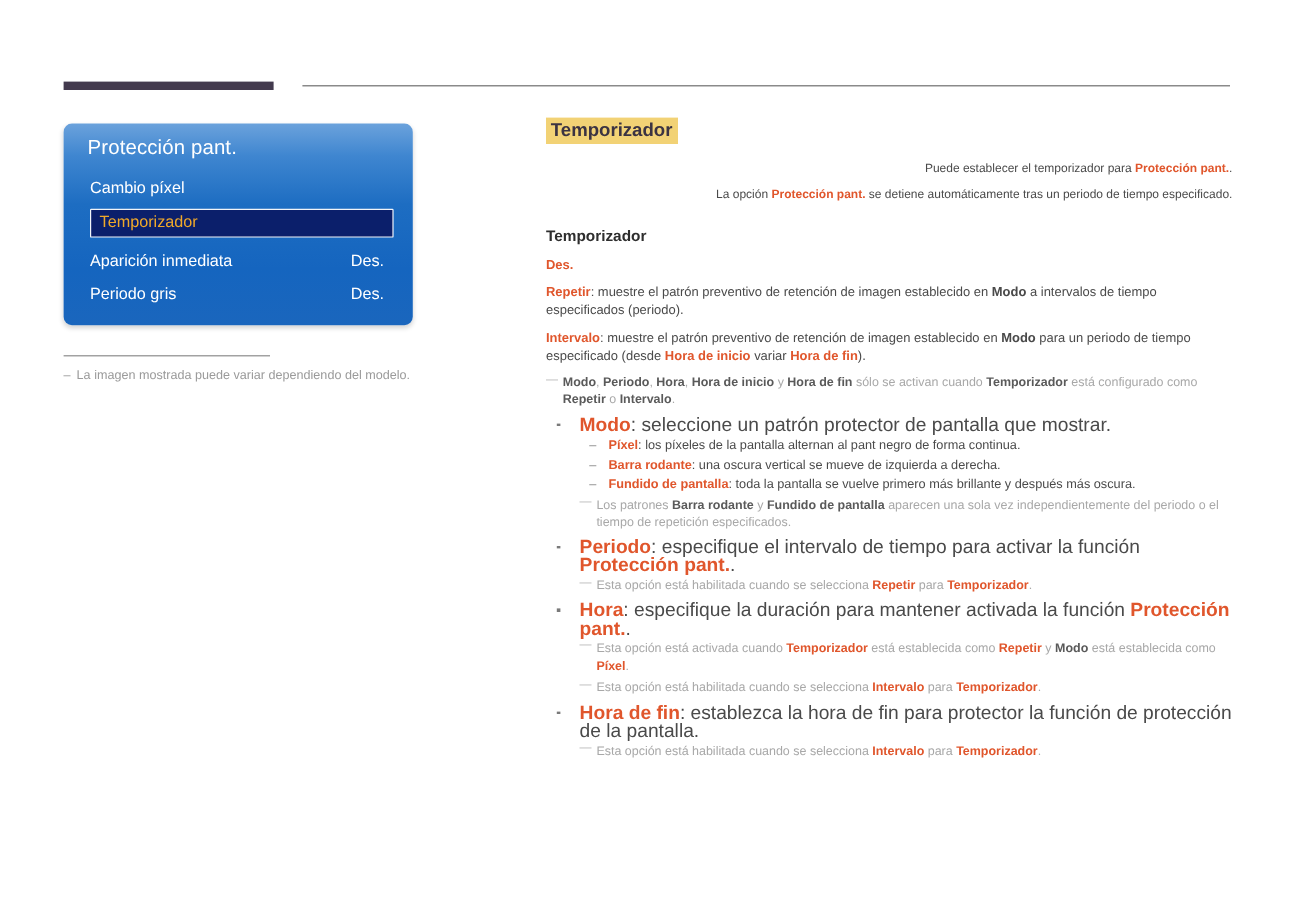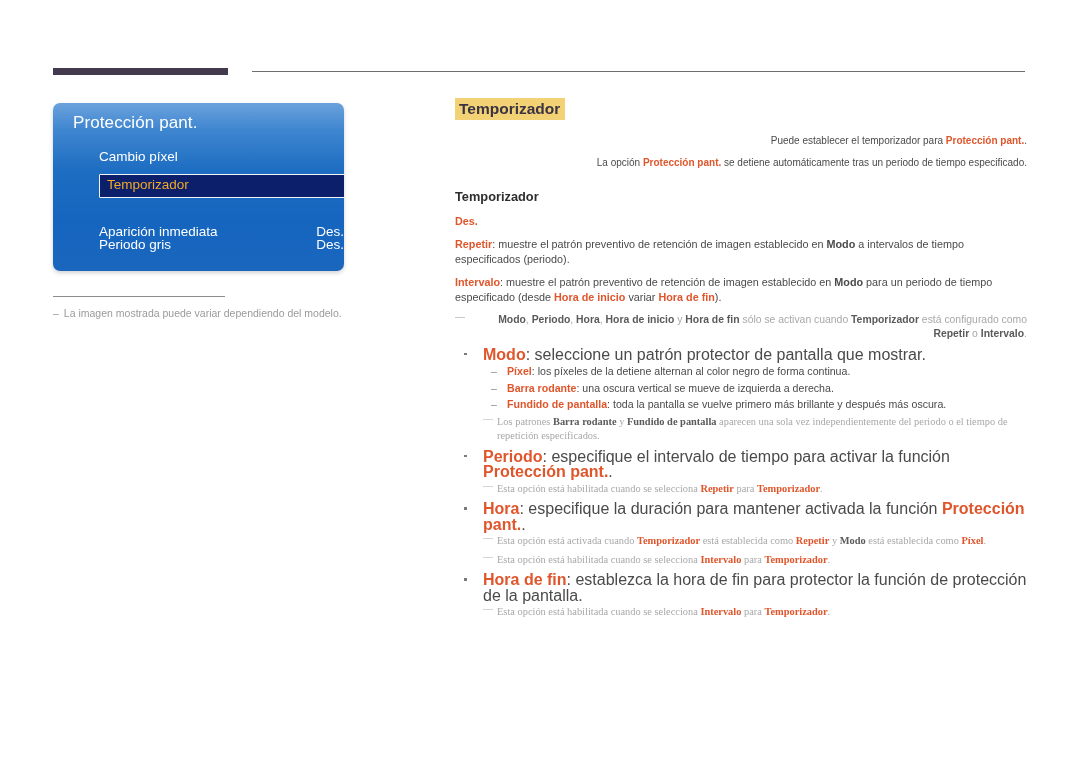--- a/index.html
+++ b/index.html
@@ -59,39 +59,38 @@
     font-size: 17px;
     color: #ffffff;
     letter-spacing: .1px;
   }
   .osd-row {
     position: absolute;
     left: 0;
     width: 100%;
     height: 25px;
     box-sizing: border-box;
-    margin-left: 24px;
   }
   .osd-row .lbl {
     position: absolute;
     left: 22px;
     top: 3px;
     font-size: 13.5px;
     color: #ffffff;
   }
   .osd-row .val {
     position: absolute;
     right: 24px;
     top: 3px;
     font-size: 13.5px;
     color: #ffffff;
   }
   .osd-row-1 { top: 43px; }
   .osd-row-2 { top: 71px; }
-  .osd-row-3 { top: 118px; }
+  .osd-row-3 { top: 104px; }
   .osd-row-4 { top: 131px; }
 
   .osd-row.selected {
     left: 22px;
     width: 253px;
     height: 24px;
     background: #0b1f6b;
     border: 1px solid #f2f4f8;
     border-radius: 1px;
   }
@@ -209,23 +208,23 @@
     padding-left: 52px;
   }
   .b2::before {
     content: "–";
     position: absolute;
     left: 36px;
     top: 0;
     color: #8a8a8a;
   }
   
-  .note-l1 { padding-left: 42px; margin-left: 0; font-family: Liberation Serif, serif; }
+  .note-l1 { padding-left: 42px; margin-left: 0; }
   .note-l1::before { left: 28px; }
-  .note-top { padding-left: 14px; text-align: right; }
+  .note-top { padding-left: 14px; }
   .note-top::before { left: 0; }
 </style>
 </head>
 <body>
 
 <div class="hdr-bar"></div>
 <div class="hdr-rule"></div>
 
 <div class="osd-panel">
   <div class="osd-title">Protección pant.</div>
@@ -258,21 +257,21 @@
       <div class="para"><span>Puede establecer el temporizador para </span><span class="r">Protección pant.</span><span>.</span></div>
       <div class="para"><span>La opción </span><span class="r">Protección pant.</span><span> se detiene automáticamente tras un periodo de tiempo especificado.</span></div>
     </div>
   <div class="sub-head">Temporizador</div>
   <div id="doc-blocks">
       <div class="defline"><span class="r">Des.</span></div>
       <div class="defline"><span class="r">Repetir</span><span>: muestre el patrón preventivo de retención de imagen establecido en </span><span class="k">Modo</span><span> a intervalos de tiempo especificados (periodo).</span></div>
       <div class="defline"><span class="r">Intervalo</span><span>: muestre el patrón preventivo de retención de imagen establecido en </span><span class="k">Modo</span><span> para un periodo de tiempo especificado (desde </span><span class="r">Hora de inicio</span><span> variar </span><span class="r">Hora de fin</span><span>).</span></div>
       <div class="note note-top"><span class="k">Modo</span><span>, </span><span class="k">Periodo</span><span>, </span><span class="k">Hora</span><span>, </span><span class="k">Hora de inicio</span><span> y </span><span class="k">Hora de fin</span><span> sólo se activan cuando </span><span class="k">Temporizador</span><span> está configurado como </span><span class="k">Repetir</span><span> o </span><span class="k">Intervalo</span><span>.</span></div>
       <div class="b1"><span class="r">Modo</span><span>: seleccione un patrón protector de pantalla que mostrar.</span></div>
-      <div class="b2"><span class="r">Píxel</span><span>: los píxeles de la detiene alternan al color negro de forma continua.</span></div>
+      <div class="b2"><span class="r">Píxel</span><span>: los píxeles de la pantalla alternan al pant negro de forma continua.</span></div>
       <div class="b2"><span class="r">Barra rodante</span><span>: una oscura vertical se mueve de izquierda a derecha.</span></div>
       <div class="b2"><span class="r">Fundido de pantalla</span><span>: toda la pantalla se vuelve primero más brillante y después más oscura.</span></div>
       <div class="note note-l1"><span>Los patrones </span><span class="k">Barra rodante</span><span> y </span><span class="k">Fundido de pantalla</span><span> aparecen una sola vez independientemente del periodo o el tiempo de repetición especificados.</span></div>
       <div class="b1"><span class="r">Periodo</span><span>: especifique el intervalo de tiempo para activar la función </span><span class="r">Protección pant.</span><span>.</span></div>
       <div class="note note-l1"><span>Esta opción está habilitada cuando se selecciona </span><span class="r">Repetir</span><span> para </span><span class="r">Temporizador</span><span>.</span></div>
       <div class="b1"><span class="r">Hora</span><span>: especifique la duración para mantener activada la función </span><span class="r">Protección pant.</span><span>.</span></div>
       <div class="note note-l1"><span>Esta opción está activada cuando </span><span class="r">Temporizador</span><span> está establecida como </span><span class="r">Repetir</span><span> y </span><span class="k">Modo</span><span> está establecida como </span><span class="r">Píxel</span><span>.</span></div>
       <div class="note note-l1"><span>Esta opción está habilitada cuando se selecciona </span><span class="r">Intervalo</span><span> para </span><span class="r">Temporizador</span><span>.</span></div>
       <div class="b1"><span class="r">Hora de fin</span><span>: establezca la hora de fin para protector la función de protección de la pantalla.</span></div>
       <div class="note note-l1"><span>Esta opción está habilitada cuando se selecciona </span><span class="r">Intervalo</span><span> para </span><span class="r">Temporizador</span><span>.</span></div>

